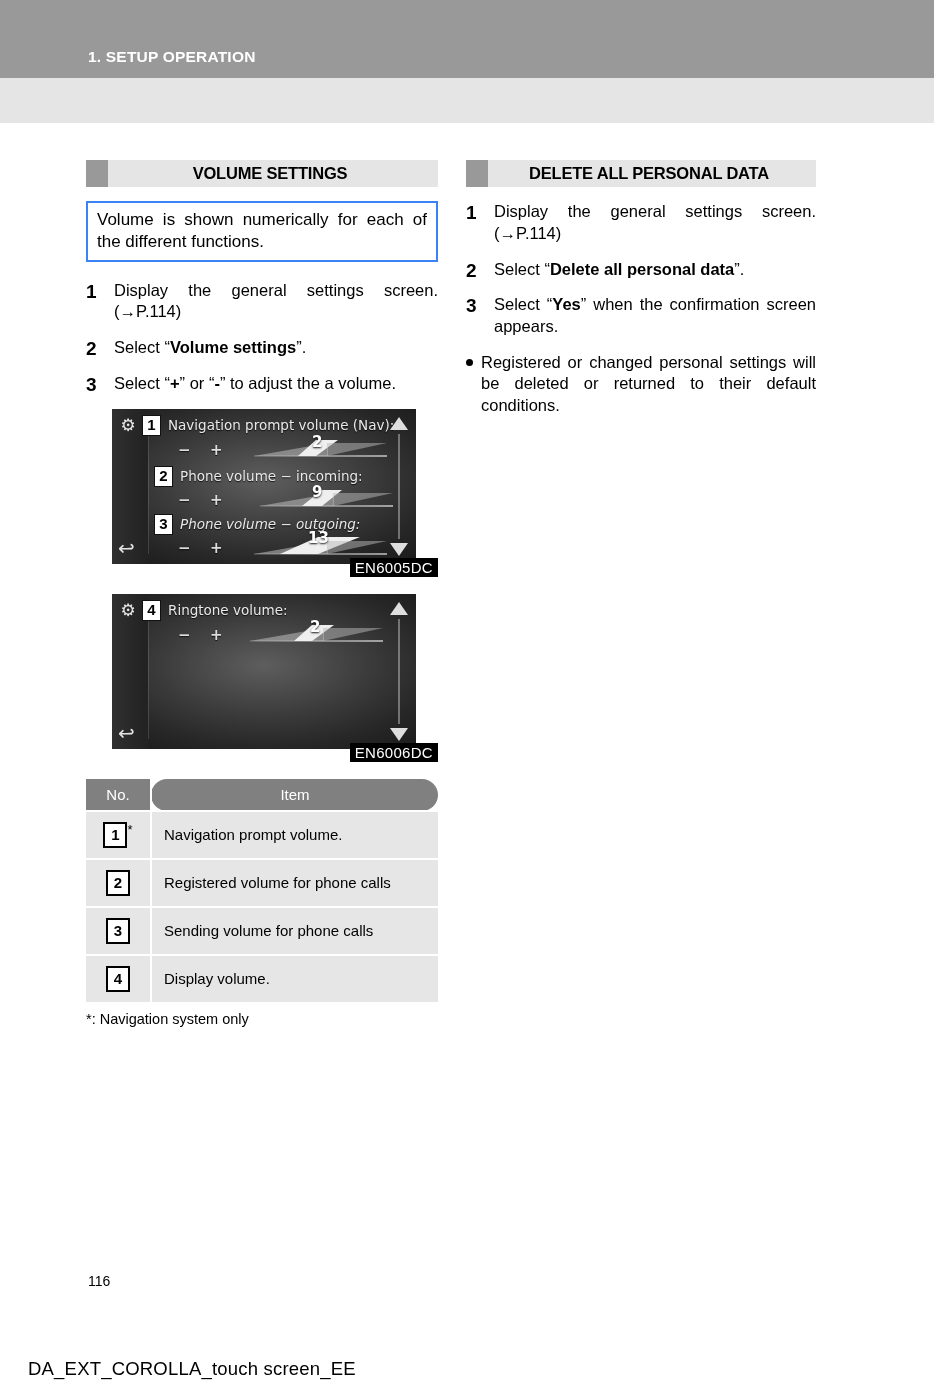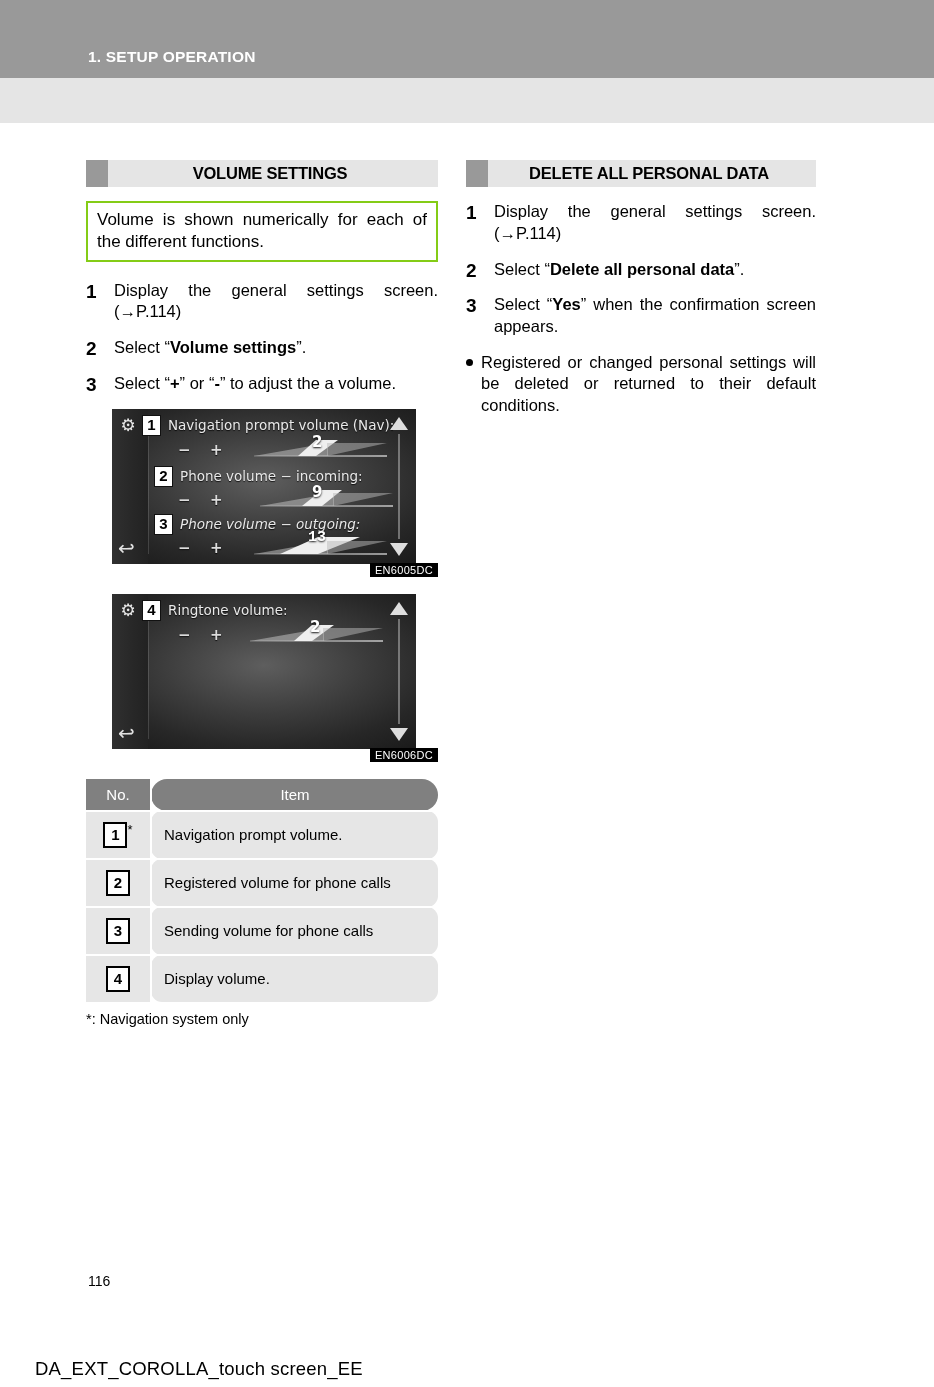--- a/index.html
+++ b/index.html
@@ -66,21 +66,21 @@
     align-items: center;
     justify-content: center;
     font-size: 16.5px;
     font-weight: bold;
     letter-spacing: -0.2px;
     padding-right: 6px;
   }
 
   
   .note-box {
-    border: 2px solid #84cc16;
+    border: 2px solid #3b82f6;
     padding: 6px 9px 7px 9px;
     font-size: 17px;
     line-height: 1.28;
     text-align: justify;
     margin-bottom: 18px;
   }
 
   
   .step {
     position: relative;
@@ -251,21 +251,21 @@
     left: 10px; top: 17px; bottom: 17px;
     width: 2px;
     background: rgba(255,255,255,0.35);
   }
   .shot-code {
     position: absolute;
     right: 0; bottom: -13px;
     background: #000;
     color: #fff;
     font-family: "Liberation Sans", sans-serif;
-    font-size: 11px;
+    font-size: 15px;
     letter-spacing: 0.3px;
     padding: 1px 5px 1px 5px;
   }
   .shot-wrap { position: relative; margin-bottom: 30px; }
 
   
   table.ref-table {
     border-collapse: collapse;
     width: 352px;
     font-size: 14.5px;
@@ -282,21 +282,21 @@
   table.ref-table th:last-child { border-right: none; border-radius: 16px; }
   table.ref-table td {
     background: #e6e6e6;
     height: 44px;
     border-top: 2px solid #ffffff;
     border-right: 2px solid #ffffff;
     vertical-align: middle;
   }
   table.ref-table td:last-child { border-right: none; }
   td.no-cell { width: 62px; text-align: center; }
-  td.item-cell { padding-left: 12px; font-size: 15px; border-radius: 11px; }
+  td.item-cell { padding-left: 12px; font-size: 15px; }
   .num-box {
     display: inline-block;
     border: 2px solid #000;
     background: #fff;
     width: 20px;
     height: 22px;
     line-height: 22px;
     text-align: center;
     font-size: 15px;
     font-weight: bold;
@@ -317,21 +317,20 @@
     left: 88px;
     top: 1273px;
     font-size: 14px;
   }
   #doc-id {
     position: absolute;
     left: 28px;
     top: 1358px;
     font-size: 18.5px;
     letter-spacing: 0.2px;
-    margin-left: 7px;
   }
 </style>
 </head>
 <body>
 
 <div id="header-band"></div>
 <div id="chapter-title">1. SETUP OPERATION</div>
 <div id="header-subband"></div>
 
 <div id="left-column" class="column">
@@ -397,21 +396,21 @@
       <div class="row-label" style="left:68px; top:107px;font-style:italic;">Phone volume − outgoing:</div>
       <div class="minus-sign" style="left:66px; top:130px;">−</div>
       <div class="plus-sign" style="left:98px; top:130px;">+</div>
       <div class="vol-gauge" style="left:142px; top:124px;">
         <div class="base"></div>
         <div class="wedge-left"></div>
         <div class="wedge-active" style="left:26px; border-width:0 0 17px 38px;"></div>
         <div class="wedge-active" style="left:64px; border-width:17px 42px 0 0; border-color:#efefef transparent transparent transparent;"></div>
         <div class="wedge-right"></div>
       </div>
-      <div class="vol-value" style="left:196px; top:120px;font-family:Liberation Mono, monospace;">13</div>
+      <div class="vol-value" style="left:196px; top:120px;">13</div>
 
       <div class="back-arrow">↩</div>
 
       <div class="scroll-col">
         <div class="tri-up"></div>
         <div class="track"></div>
         <div class="tri-down"></div>
       </div>
     </div>
     <div class="shot-code">EN6005DC</div>

